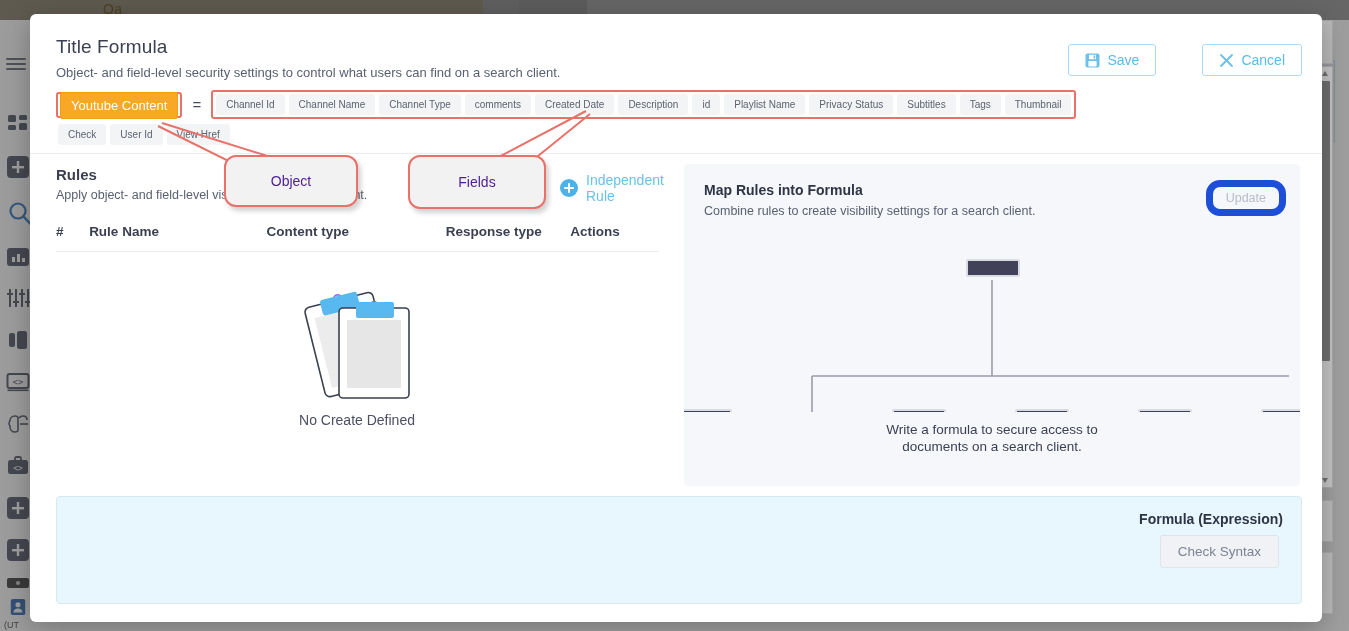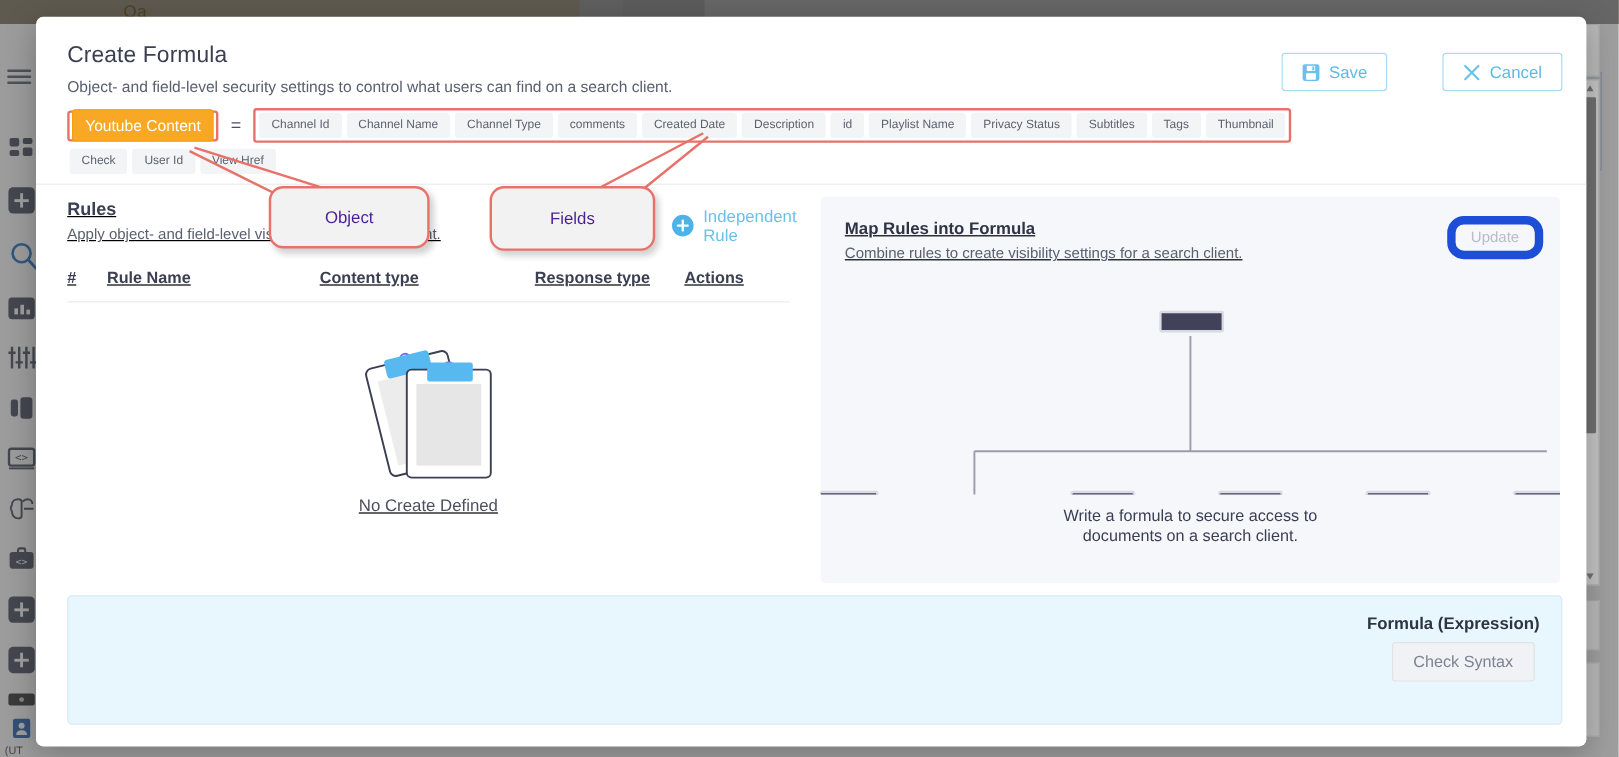--- a/index.html
+++ b/index.html
@@ -136,21 +136,21 @@
     display: inline-flex; flex-wrap: wrap; align-items: center; gap: 4px;
     max-width: 1058px;
   }
   .chip-field {
     background: #f3f4f6; color: #5c6270; font-size: 10px;
     padding: 5px 10px; border-radius: 3px; white-space: nowrap;
   }
   .chips-row2 { display: flex; gap: 4px; margin-top: 5px; padding-left: 2px; }
 
   
-  .modal-body { display: flex; padding: 0 0 0 0; height: 330px; text-decoration: underline; }
+  .modal-body { display: flex; padding: 0 0 0 0; height: 330px; }
   .col-left { width: 654px; box-sizing: border-box; padding: 12px 26px 0 26px; position: relative; }
   .col-right { flex: 1; padding: 10px 22px 0 0; }
 
   .section-head { position: relative; height: 46px; }
   .section-title { font-size: 15px; font-weight: bold; color: #3b3f52; }
   .section-sub { margin-top: 5px; font-size: 12.5px; color: #596070; }
 
   .independent-rule {
     position: absolute; left: 504px; top: 6px;
     display: inline-flex; align-items: center; gap: 8px;
@@ -357,21 +357,21 @@
     <div class="scroll-arrow-up"></div>
     <div class="scroll-thumb"></div>
     <div class="scroll-arrow-dn"></div>
   </div>
   <div class="scroll-box-b"></div>
   <div class="scroll-box-c"></div>
 
   <div class="modal">
 
     <div class="modal-header">
-      <div class="modal-title">Create Formula</div>
+      <div class="modal-title">Title Formula</div>
       <div class="modal-sub">Object- and field-level security settings to control what users can find on a search client.</div>
 
       <div class="header-actions">
         <button class="btn-outline-blue">
           <span>
             <svg width="15" height="15" viewBox="0 0 15 15">
               <rect x="0.5" y="0.5" width="14" height="14" rx="2" fill="#6cc0ea"></rect>
               <rect x="4" y="1.8" width="7" height="4.4" rx="0.6" fill="#ffffff"></rect>
               <rect x="8.6" y="2.4" width="1.6" height="3.2" fill="#6cc0ea"></rect>
               <rect x="3.4" y="8" width="8.2" height="5.4" rx="0.6" fill="#ffffff"></rect>

